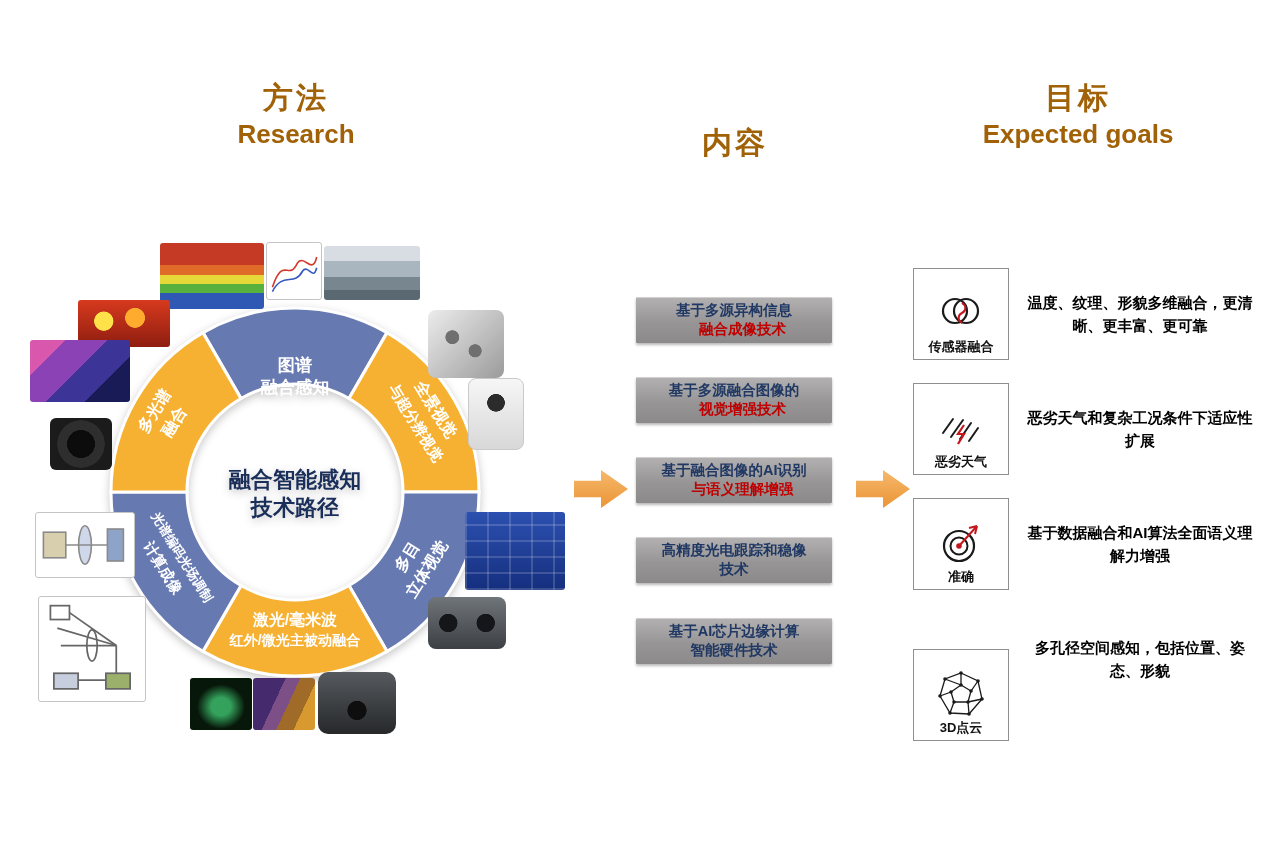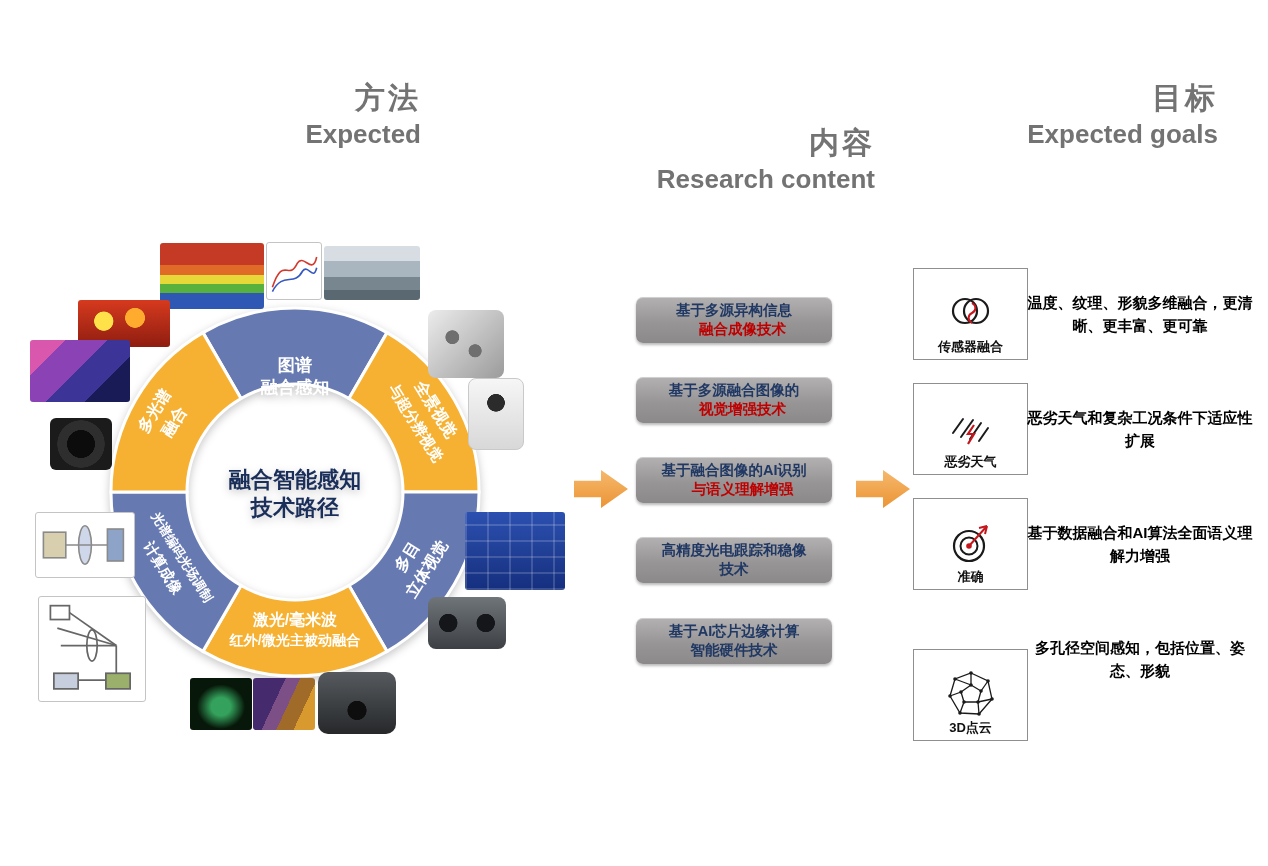--- a/index.html
+++ b/index.html
@@ -1,21 +1,21 @@
 <!DOCTYPE html>
 <html><head>
 <meta charset="utf-8">
 <style>
   *{margin:0;padding:0;box-sizing:border-box;}
   html,body{background:#fff;}
   .stage{position:relative;width:1268px;height:866px;background:#ffffff;overflow:hidden;
          font-family:"Liberation Sans","DejaVu Sans",sans-serif;}
 
   
-  .col-header{position:absolute;text-align:right;color:#737373;font-weight:bold;}
+  .col-header{position:absolute;text-align:center;color:#a16207;font-weight:bold;}
   .col-header .zh{font-size:30px;line-height:40px;letter-spacing:3px;}
   .col-header .en{font-size:26px;line-height:32px;}
   #hdr-solution{left:171px;top:78px;width:250px;}
   #hdr-content{left:595px;top:78px;width:280px;margin-top:45px;}
   #hdr-goals{left:938px;top:78px;width:280px;}
 
   
   .donut-svg{position:absolute;left:68px;top:265px;width:454px;height:454px;
              filter:drop-shadow(0 3px 4px rgba(0,0,0,.22));}
 
@@ -41,55 +41,54 @@
   .t-ptz{border-radius:8px;border:1px solid #c9c9c9;
          background:radial-gradient(circle at 50% 34%,#2b2b2b 0 16%,rgba(0,0,0,0) 17%),
                     linear-gradient(180deg,#f6f6f6,#d8d8d8);}
   .t-cubecam{border-radius:8px;background:radial-gradient(circle at 32% 40%,#6f6f6f 0 10%,rgba(0,0,0,0) 11%),
                           radial-gradient(circle at 62% 60%,#6f6f6f 0 10%,rgba(0,0,0,0) 11%),
                           linear-gradient(135deg,#ececec,#9b9b9b);}
   .t-white{background:#fff;border:1px solid #c4c4c4;}
   .thumb svg{display:block;width:100%;height:100%;}
 
   
-  .rbox{position:absolute;left:636px;width:196px;height:46px;border-radius:7px;
+  .rbox{position:absolute;left:636px;width:196px;height:46px;border-radius:1px;
         background:linear-gradient(180deg,#b3b1b1 0%,#979595 55%,#8b8989 100%);
         box-shadow:0 2px 3px rgba(0,0,0,.28), inset 0 1px 0 rgba(255,255,255,.4);
         display:flex;flex-direction:column;justify-content:center;align-items:center;}
   .rline{font-size:14.5px;font-weight:bold;line-height:19px;color:#203864;white-space:nowrap;}
   .rline.red{color:#c00000;margin-left:17px;}
 
   
   .flow-arrow{position:absolute;width:54px;height:38px;
         background:linear-gradient(180deg,#f5b96d,#ec9435);
         clip-path:polygon(0 28%,50% 28%,50% 0,100% 50%,50% 100%,50% 72%,0 72%);}
   #arrow-1{left:574px;top:470px;}
   #arrow-2{left:856px;top:470px;}
 
   
-  .goal-box{position:absolute;left:913px;width:115px;height:92px;border:1px solid #8f8f8f;background:#fff;
+  .goal-box{position:absolute;left:913px;width:96px;height:92px;border:1px solid #8f8f8f;background:#fff;
             display:flex;flex-direction:column;align-items:center;padding-top:19px;}
   .goal-icon{display:block;width:56px;height:50px;}
   .goal-icon svg{display:block;width:56px;height:50px;}
   .goal-caption{margin-top:auto;padding-bottom:5px;font-size:13px;font-weight:bold;color:#111;}
   .goal-desc{position:absolute;left:1026px;width:228px;display:flex;align-items:center;justify-content:center;
              text-align:center;font-size:15px;font-weight:bold;color:#000;line-height:1.55;}
 </style>
 </head>
 <body>
 
 <div class="stage">
 
   <div class="col-header" id="hdr-solution">
     <div class="zh">方法</div>
-    <div class="en">Expected</div>
+    <div class="en">Research</div>
   </div>
   <div class="col-header" id="hdr-content">
     <div class="zh">内容</div>
-    <div class="en">Research content</div>
   </div>
   <div class="col-header" id="hdr-goals">
     <div class="zh">目标</div>
     <div class="en">Expected goals</div>
   </div>
 
   <svg class="donut-svg" viewBox="0 0 370 370">
     <g stroke="#ffffff" stroke-width="2.5">
       <path d="M110,55.1 A150,150 0 0 1 260,55.1 L229,108.8 A88,88 0 0 0 141,108.8 Z" fill="#6679b1"></path>
       <path d="M260,55.1 A150,150 0 0 1 335,185 L273,185 A88,88 0 0 0 229,108.8 Z" fill="#f6b133"></path>

